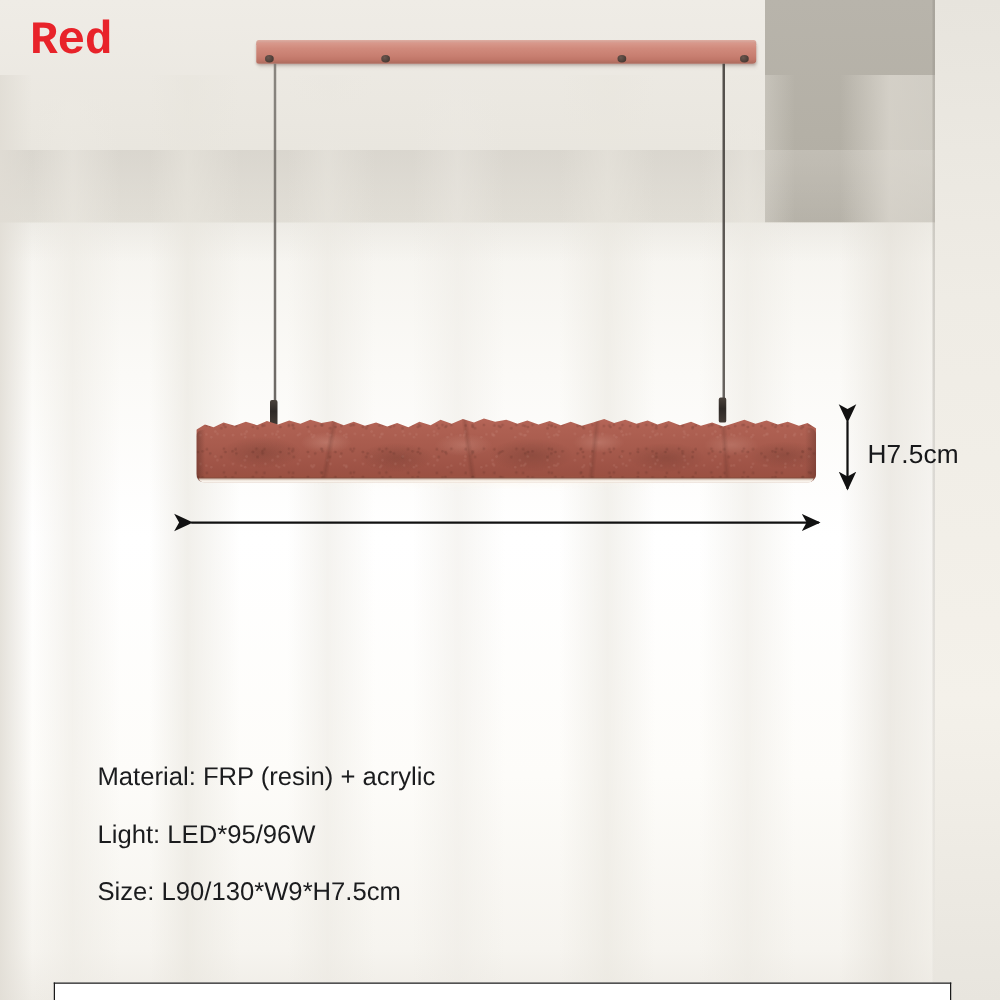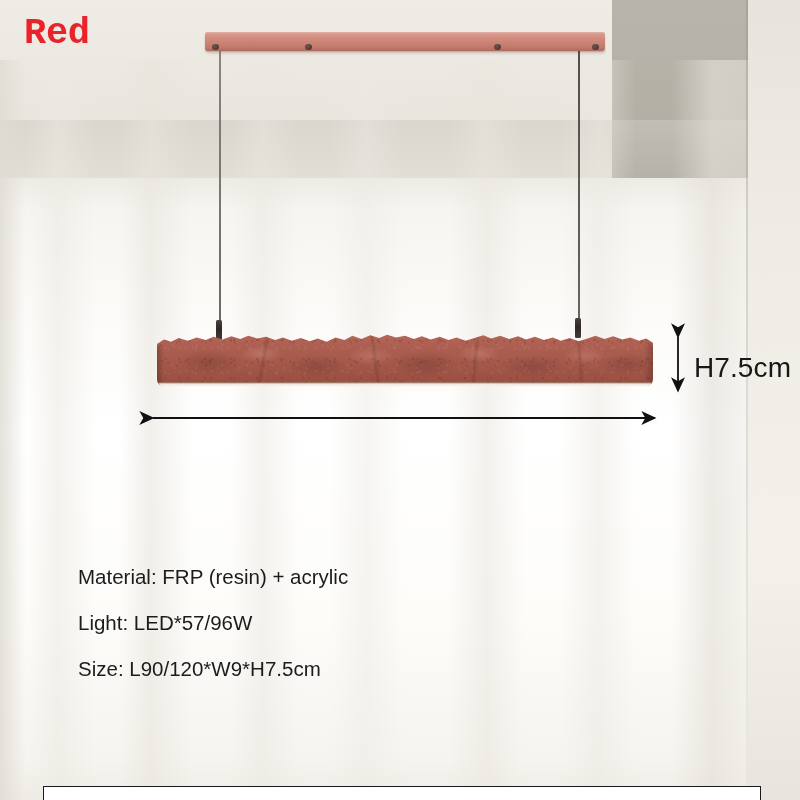--- a/index.html
+++ b/index.html
@@ -249,42 +249,42 @@
     width: 9px; height: 44px;
     border-radius: 0 6px 7px 0;
     background: linear-gradient(to left, rgba(58,28,22,.30), rgba(58,28,22,0));
   }
 
   
   .dim-svg { position: absolute; left: 0; top: 0; overflow: visible; }
   .dim-label {
     position: absolute;
     color: #17181a;
-    font-size: 28px;
+    font-size: 21px;
     letter-spacing: .1px;
     white-space: nowrap;
   }
   .width-label { left: 306px; top: 430px; }
   .height-label { left: 694px; top: 352px; }
 
   
   .color-name {
     position: absolute;
     left: 24px; top: 12px;
     font-size: 37px;
     font-weight: bold;
     color: #e8232a;
     letter-spacing: -.3px;
     font-family: Liberation Mono, monospace;
   }
 
   
   .specs {
     position: absolute;
-    left: 78px; top: 565px;
+    left: 78px; top: 610px;
     color: #1b1c1e;
     font-size: 20.5px;
   }
   .spec-line { margin-bottom: 22px; white-space: nowrap; }
   .spec-line:last-child { margin-bottom: 0; }
 
   
   .bottom-rule {
     position: absolute;
     left: 43px; top: 786px;
@@ -344,19 +344,19 @@
     <line x1="678" y1="337" x2="678" y2="391" stroke="#111111" stroke-width="1.8" marker-start="url(#ah)" marker-end="url(#ah)"></line>
   </svg>
 
 
   <div class="dim-label height-label">H7.5cm</div>
 
   <div class="color-name">Red</div>
 
   <div class="specs">
     <div class="spec-line">Material: FRP (resin) + acrylic</div>
-    <div class="spec-line">Light: LED*57/96W</div>
-    <div class="spec-line">Size: L90/120*W9*H7.5cm</div>
+    <div class="spec-line">Light: LED*95/96W</div>
+    <div class="spec-line">Size: L90/130*W9*H7.5cm</div>
   </div>
 
   <div class="bottom-rule"></div>
 
 </div>
 
 </body></html>

